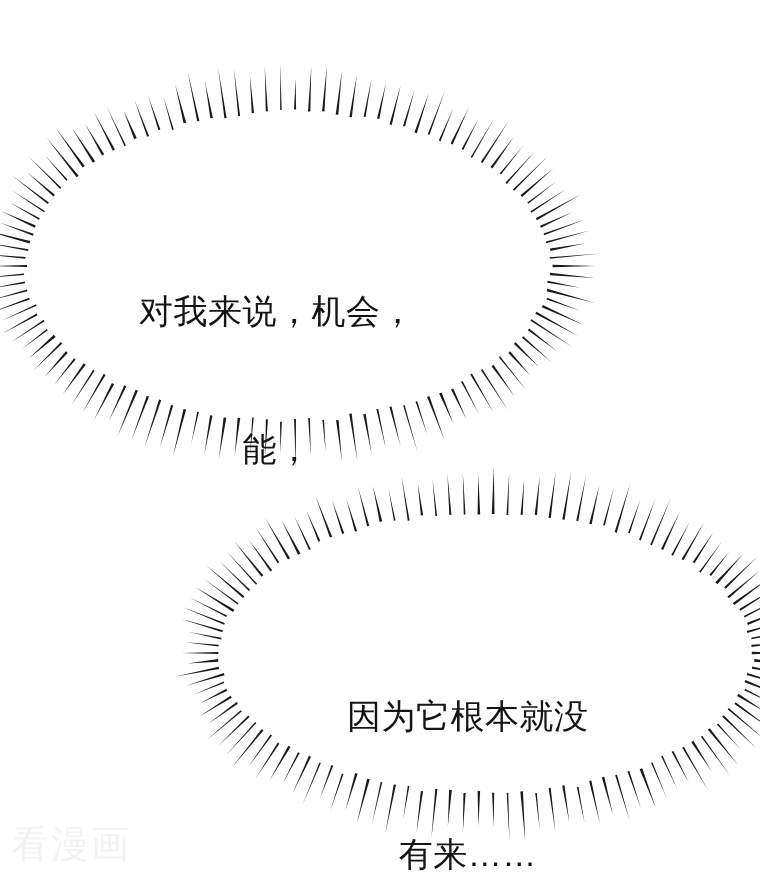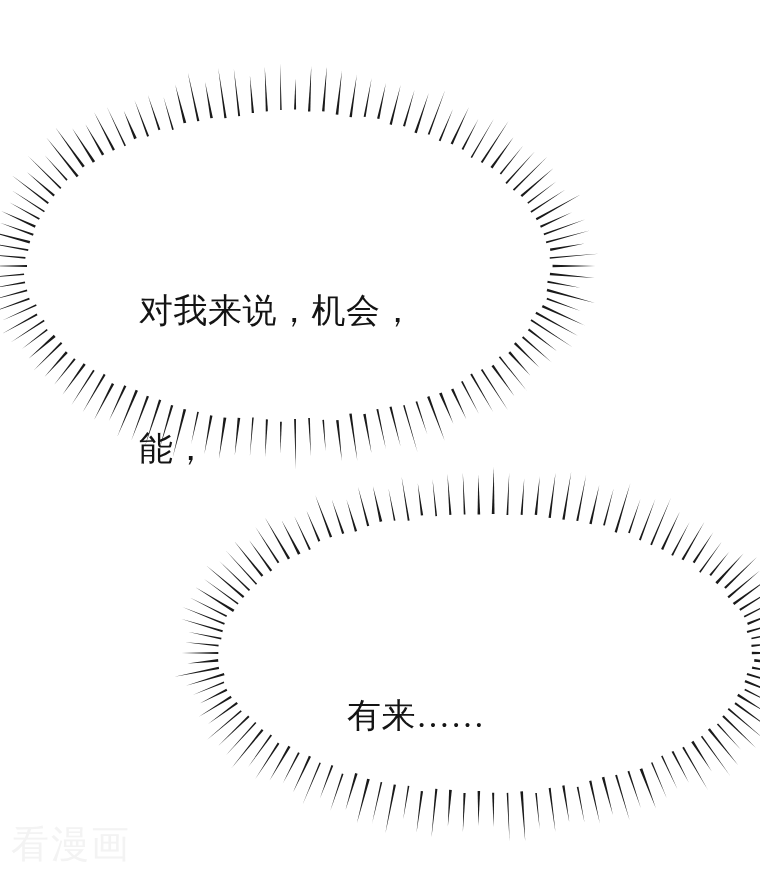--- a/index.html
+++ b/index.html
@@ -28,26 +28,27 @@
     left: 0;
     top: 0;
     width: 760px;
     height: 873px;
     pointer-events: none;
   }
 
   .bubble-text {
     position: absolute;
     color: #141414;
-    font-family: Liberation Serif, serif;
+    font-family: Liberation Sans, sans-serif;
     font-size: 34px;
     line-height: 46px;
     letter-spacing: 0.5px;
     white-space: pre;
     font-weight: 400;
+    text-align: center;
     -webkit-font-smoothing: antialiased;
   }
 
   #bubble-1-text {
     left: 139px;
     top: 196px;
   }
 
   #bubble-2-text {
     left: 347px;
@@ -320,18 +321,19 @@
       <path d="M 751.6026032320823 639.2688865780713 L 797.8438566466851 629.2391849924829 L 751.2882395669138 637.6903949396556 Z" fill="#1a1a1a"></path>
       <path d="M 751.5635823914868 646.9051350139904 L 793.3908135894877 641.6771752405352 L 751.3522326867387 644.7766185400513 Z" fill="#1a1a1a"></path>
     </svg>
 
   <div class="bubble-text" id="bubble-1-text">
     <span class="bubble-line">对我来说，机会，</span>
     <span class="bubble-line">能，</span>
   </div>
 
   <div class="bubble-text" id="bubble-2-text">
+    <span class="bubble-line">因为它根本就没</span>
     <span class="bubble-line">有来……</span>
   </div>
 
   <div id="watermark">看漫画</div>
 
 </div>
 
 </body></html>

